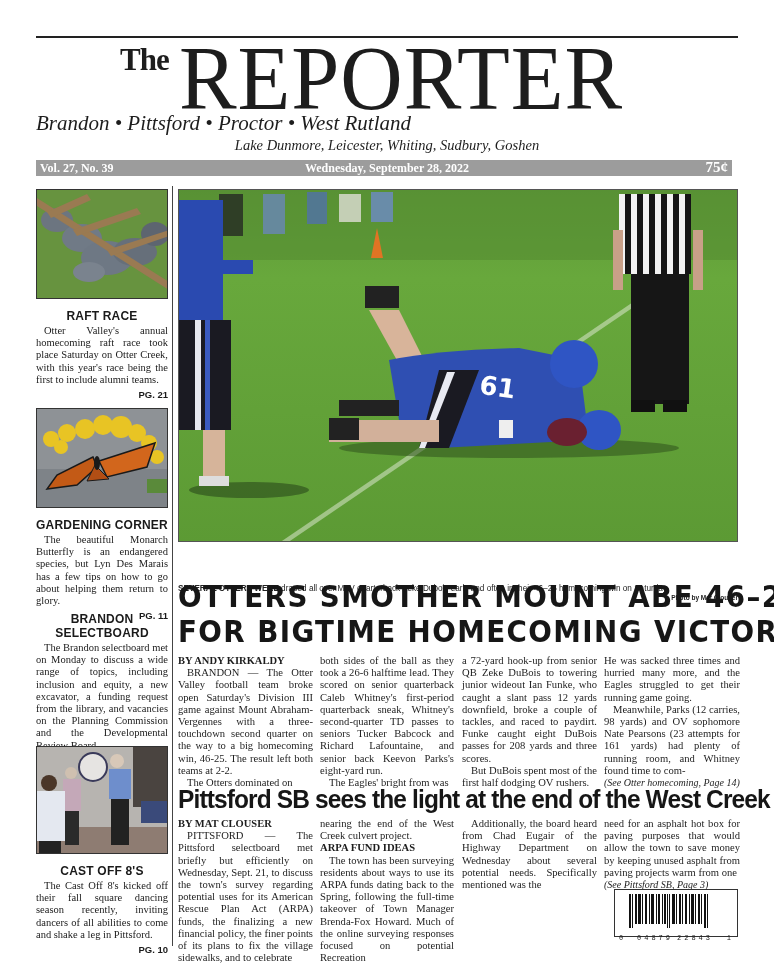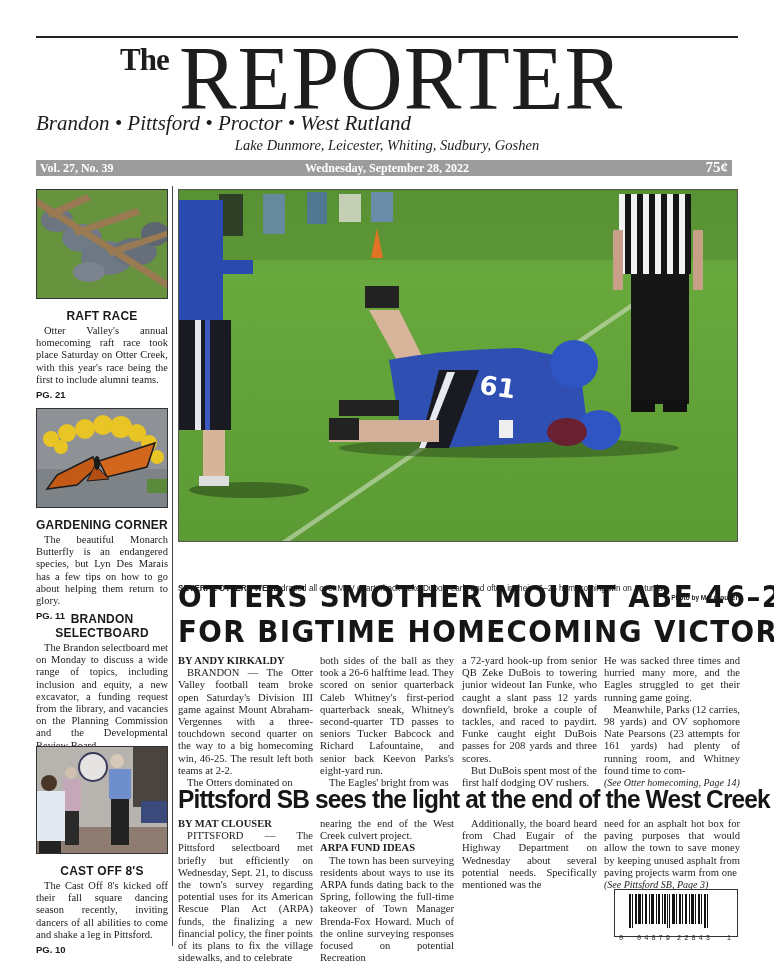--- a/index.html
+++ b/index.html
@@ -18,21 +18,21 @@
   .dateline .vol { position: absolute; left: 4px; top: 0; }
   .dateline .date { position: absolute; left: 0; width: 702px; text-align: center; top: 0; }
   .dateline .price { position: absolute; right: 4px; top: -1px; font-size: 15px; }
 
   
   .col-divider { position: absolute; left: 172px; top: 186px; width: 1px; height: 760px; background: #444; }
   .teaser { position: absolute; left: 36px; width: 132px; }
   .teaser .photo { width: 132px; border: 1px solid #333; overflow: hidden; position: relative; }
   .teaser .head { margin-top: 10px; font-family: "Liberation Sans", sans-serif; font-weight: 700; font-size: 12px; text-align: center; letter-spacing: 0.2px; }
   .teaser .body { margin-top: 2px; font-size: 10.5px; line-height: 12.2px; text-align: justify; text-indent: 8px; }
-  .teaser .page { margin-top: 3px; font-family: "Liberation Sans", sans-serif; font-weight: 700; font-size: 9.5px; }
+  .teaser .page { margin-top: 3px; font-family: "Liberation Sans", sans-serif; font-weight: 700; font-size: 9.5px; text-align: right; }
 
   
   .main-photo { position: absolute; left: 178px; top: 189px; width: 560px; height: 353px; border: 1px solid #555; overflow: hidden; }
   .caption { position: absolute; left: 178px; top: 548px; width: 560px; font-family: "Liberation Sans", sans-serif; font-size: 8.2px; font-weight: 700; color: #222; margin-top: 36px; }
   .caption .credit { text-align: right; font-size: 6.5px; margin-top: 1px; }
 
   .headline-main { position: absolute; left: 178px; top: 580px; width: 562px; font-family: "DejaVu Sans", sans-serif; font-weight: 700; font-size: 29.5px; line-height: 33px; letter-spacing: 1.5px; color: #161616; transform: scaleX(0.94) scaleY(1.05); transform-origin: left top; white-space: nowrap; }
 
   .article { position: absolute; font-size: 10.6px; line-height: 12.2px; text-align: justify; color: #1d1d1d; }
   .article p { text-indent: 9px; }

